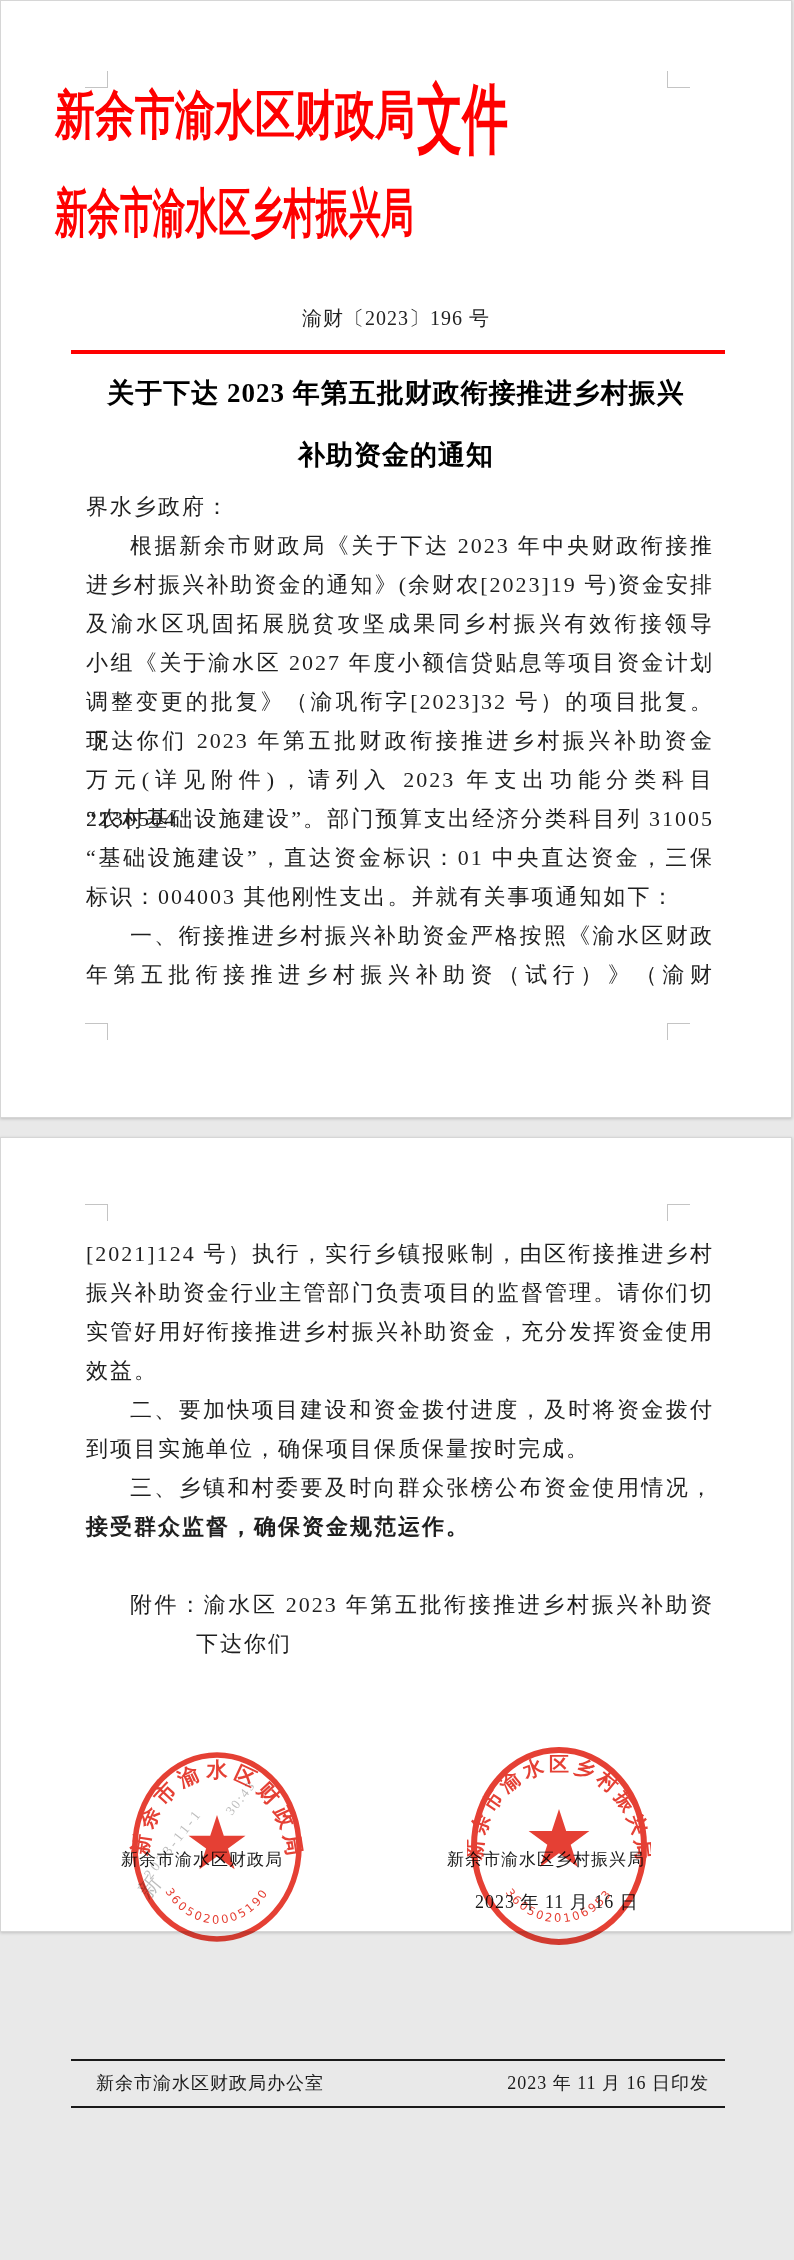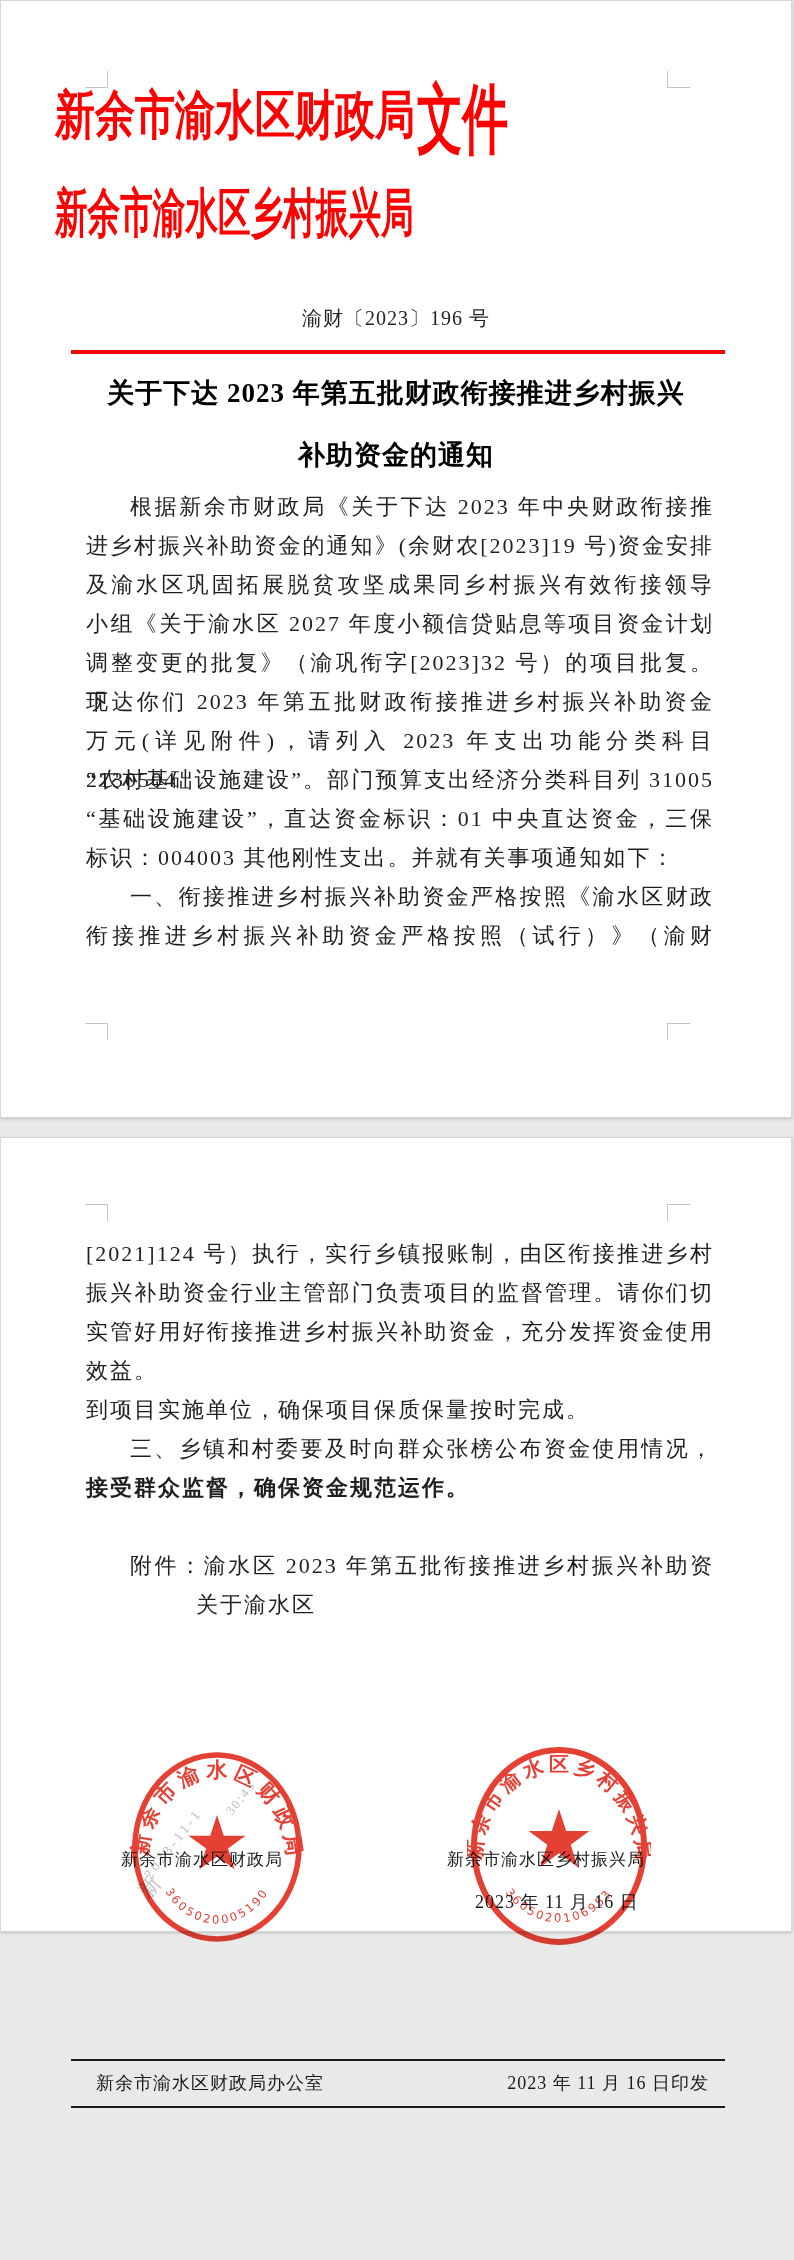--- a/index.html
+++ b/index.html
@@ -47,54 +47,56 @@
     <div class="abs docmark">文件</div>
 
     <div class="abs docnum">渝财〔2023〕196 号</div>
     <div class="abs redrule"></div>
 
     <div class="abs title title1">关于下达 2023 年第五批财政衔接推进乡村振兴</div>
     <div class="abs title title2">补助资金的通知</div>
 
     <div class="abs bodycol" style="left:85px;top:486px;">
 
+    <div class="bodyline" style="text-indent: 0em;">界水乡政府：</div>
         <div class="bodyline jfull" style="text-indent: 2em;">根据新余市财政局《关于下达 2023 年中央财政衔接推</div>
         <div class="bodyline jfull" style="text-indent: 0em;">进乡村振兴补助资金的通知》(余财农[2023]19 号)资金安排</div>
         <div class="bodyline jfull" style="text-indent: 0em;">及渝水区巩固拓展脱贫攻坚成果同乡村振兴有效衔接领导</div>
         <div class="bodyline jfull" style="text-indent: 0em;">小组《关于渝水区 2027 年度小额信贷贴息等项目资金计划</div>
         <div class="bodyline jfull" style="text-indent: 0em;">调整变更的批复》（渝巩衔字[2023]32 号）的项目批复。现</div>
         <div class="bodyline jfull" style="text-indent: 0em;">下达你们 2023 年第五批财政衔接推进乡村振兴补助资金</div>
         <div class="bodyline jfull" style="text-indent: 0em;">万元(详见附件)，请列入 2023 年支出功能分类科目 2130504</div>
         <div class="bodyline jfull" style="text-indent: 0em;">“农村基础设施建设”。部门预算支出经济分类科目列 31005</div>
         <div class="bodyline jfull" style="text-indent: 0em;">“基础设施建设”，直达资金标识：01 中央直达资金，三保</div>
         <div class="bodyline" style="text-indent: 0em;">标识：004003 其他刚性支出。并就有关事项通知如下：</div>
         <div class="bodyline jfull" style="text-indent: 2em;">一、衔接推进乡村振兴补助资金严格按照《渝水区财政</div>
-        <div class="bodyline jfull" style="text-indent: 0em;">衔接推进乡村振兴补助资金严格按照（试行）》（渝财</div>
+        <div class="bodyline jfull" style="text-indent: 0em;">年第五批衔接推进乡村振兴补助资（试行）》（渝财</div>
       </div>
 
     <div class="mark m-tr abs" style="left:84px;top:1022px;"></div>
     <div class="mark m-tl abs" style="left:666px;top:1022px;"></div>
   </div>
 
   <div class="page" id="page2">
     <div class="mark m-tr abs" style="left:84px;top:66px;"></div>
     <div class="mark m-tl abs" style="left:666px;top:66px;"></div>
 
     <div class="abs bodycol" style="left:85px;top:96px;">
 
     <div class="bodyline jfull" style="text-indent: 0em;">[2021]124 号）执行，实行乡镇报账制，由区衔接推进乡村</div>
         <div class="bodyline jfull" style="text-indent: 0em;">振兴补助资金行业主管部门负责项目的监督管理。请你们切</div>
         <div class="bodyline jfull" style="text-indent: 0em;">实管好用好衔接推进乡村振兴补助资金，充分发挥资金使用</div>
         <div class="bodyline" style="text-indent: 0em;">效益。</div>
+        <div class="bodyline jfull" style="text-indent: 2em;">二、要加快项目建设和资金拨付进度，及时将资金拨付</div>
         <div class="bodyline" style="text-indent: 0em;">到项目实施单位，确保项目保质保量按时完成。</div>
         <div class="bodyline jfull" style="text-indent: 2em;">三、乡镇和村委要及时向群众张榜公布资金使用情况，</div>
         <div class="bodyline" style="text-indent: 0em; font-weight: bold;">接受群众监督，确保资金规范运作。</div>
         <div class="bodyline" style="text-indent: 0em;"></div>
         <div class="bodyline jfull" style="text-indent: 2em;">附件：渝水区 2023 年第五批衔接推进乡村振兴补助资</div>
-        <div class="bodyline" style="text-indent: 5em;">关于渝水区</div>
+        <div class="bodyline" style="text-indent: 5em;">下达你们</div>
       </div>
 
     <div class="esig" style="left:220px;top:652px;font-size:13px;letter-spacing:2px;transform:rotate(-52deg);">30:43</div>
     <div class="esig" style="left:130px;top:698px;font-size:14px;letter-spacing:3px;transform:rotate(-52deg);">2023-11-1</div>
     <div class="esig" style="left:138px;top:735px;font-size:21px;transform:rotate(-50deg);">新</div>
 
     <div class="sig" style="left:120px;top:710px;">新余市渝水区财政局</div>
     <div class="sig" style="left:446px;top:710px;">新余市渝水区乡村振兴局</div>
     <div class="sigdate" style="left:474px;top:752px;">2023 年 11 月 16 日</div>
 

